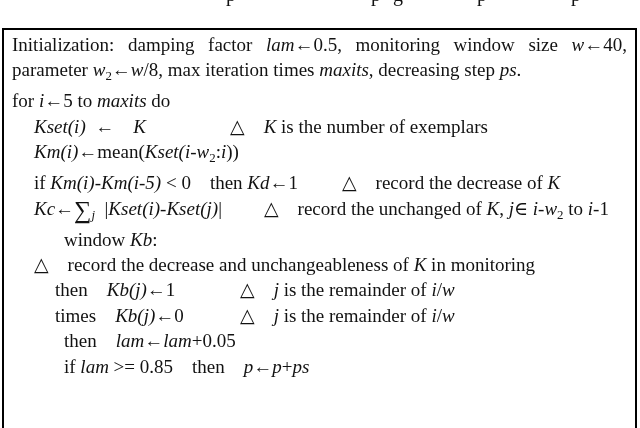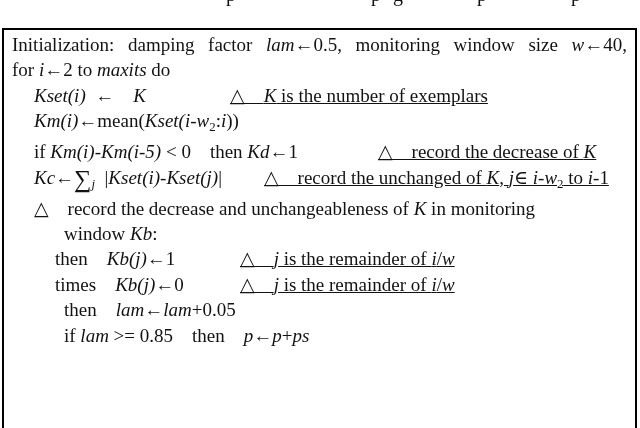--- a/index.html
+++ b/index.html
@@ -20,40 +20,41 @@
   }
   .line{position:relative;font-size:19px;line-height:25.4px;white-space:nowrap;}
   .indent-0{padding-left:0;}
   .indent-1{padding-left:22px;}
   .indent-2{padding-left:43px;}
   .indent-3{padding-left:52px;}
   .justify{white-space:normal;text-align:justify;text-align-last:justify;}
   .it{font-style:italic;}
   .sub{font-size:0.68em;vertical-align:-0.28em;}
   .sum{font-size:1.28em;line-height:0;vertical-align:-0.12em;}
-  .comment{position:absolute;top:0;white-space:nowrap;text-decoration:underline;}
+  .comment{position:absolute;top:0;white-space:nowrap;}
 </style>
 </head>
 <body>
 
 <div class="page">
   <div class="cropped-caption">
       <span style="left: 226px;">p</span>
       <span style="left: 371px;">p</span>
       <span style="left: 393px;">g</span>
       <span style="left: 477px;">p</span>
       <span style="left: 571px;">p</span>
     </div>
   <div class="algo-box">
       <div class="line indent-0 justify"><span>Initialization: damping factor </span><span class="it">lam</span><span>←0.5, monitoring window size </span><span class="it">w</span><span>←40,</span></div>
-      <div class="line indent-0"><span>for </span><span class="it">i</span><span>←2 to </span><span class="it">maxits</span><span> do</span></div>
+      <div class="line indent-0"><span>parameter </span><span class="it">w</span><span class="sub">2</span><span>←</span><span class="it">w</span><span>/8, max iteration times </span><span class="it">maxits</span><span>, decreasing step </span><span class="it">ps</span><span>.</span></div>
+      <div class="line indent-0"><span>for </span><span class="it">i</span><span>←5 to </span><span class="it">maxits</span><span> do</span></div>
       <div class="line indent-1"><span class="it">Kset(i)</span><span> ←  </span><span class="it">K</span><span class="comment" style="left: 218px;"><span>△  </span><span class="it">K</span><span> is the number of exemplars</span></span></div>
       <div class="line indent-1"><span class="it">Km(i)</span><span>←mean(</span><span class="it">Kset(i-w</span><span class="sub">2</span><span>:</span><span class="it">i</span><span>))</span></div>
-      <div class="line indent-1"><span>if </span><span class="it">Km(i)-Km(i-5)</span><span> &lt; 0  then </span><span class="it">Kd</span><span>←1</span><span class="comment" style="left: 330px; margin-left: 36px;"><span>△  record the decrease of </span><span class="it">K</span></span></div>
+      <div class="line indent-1"><span>if </span><span class="it">Km(i)-Km(i-5)</span><span> &lt; 0  then </span><span class="it">Kd</span><span>←1</span><span class="comment" style="left: 330px;"><span>△  record the decrease of </span><span class="it">K</span></span></div>
       <div class="line indent-1"><span class="it">Kc</span><span>←</span><span class="sum">∑</span><span class="it sub">j</span><span> |</span><span class="it">Kset(i)-Kset(j)</span><span>|</span><span class="comment" style="left: 252px;"><span>△  record the unchanged of </span><span class="it">K</span><span>, </span><span class="it">j</span><span>∈ </span><span class="it">i-w</span><span class="sub">2</span><span> to </span><span class="it">i</span><span>-1</span></span></div>
+      <div class="line indent-3"><span>window </span><span class="it">Kb</span><span>:</span></div>
       <div class="line indent-1"><span>△  record the decrease and unchangeableness of </span><span class="it">K</span><span> in monitoring</span></div>
-      <div class="line indent-3"><span>window </span><span class="it">Kb</span><span>:</span></div>
       <div class="line indent-2"><span>then  </span><span class="it">Kb(j)</span><span>←1</span><span class="comment" style="left: 228px;"><span>△  </span><span class="it">j</span><span> is the remainder of </span><span class="it">i</span><span>/</span><span class="it">w</span></span></div>
       <div class="line indent-2"><span>times  </span><span class="it">Kb(j)</span><span>←0</span><span class="comment" style="left: 228px;"><span>△  </span><span class="it">j</span><span> is the remainder of </span><span class="it">i</span><span>/</span><span class="it">w</span></span></div>
       <div class="line indent-3"><span>then  </span><span class="it">lam</span><span>←</span><span class="it">lam</span><span>+0.05</span></div>
       <div class="line indent-3"><span>if </span><span class="it">lam</span><span> &gt;= 0.85  then  </span><span class="it">p</span><span>←</span><span class="it">p</span><span>+</span><span class="it">ps</span></div>
     </div>
 </div>
 
 </body></html>

